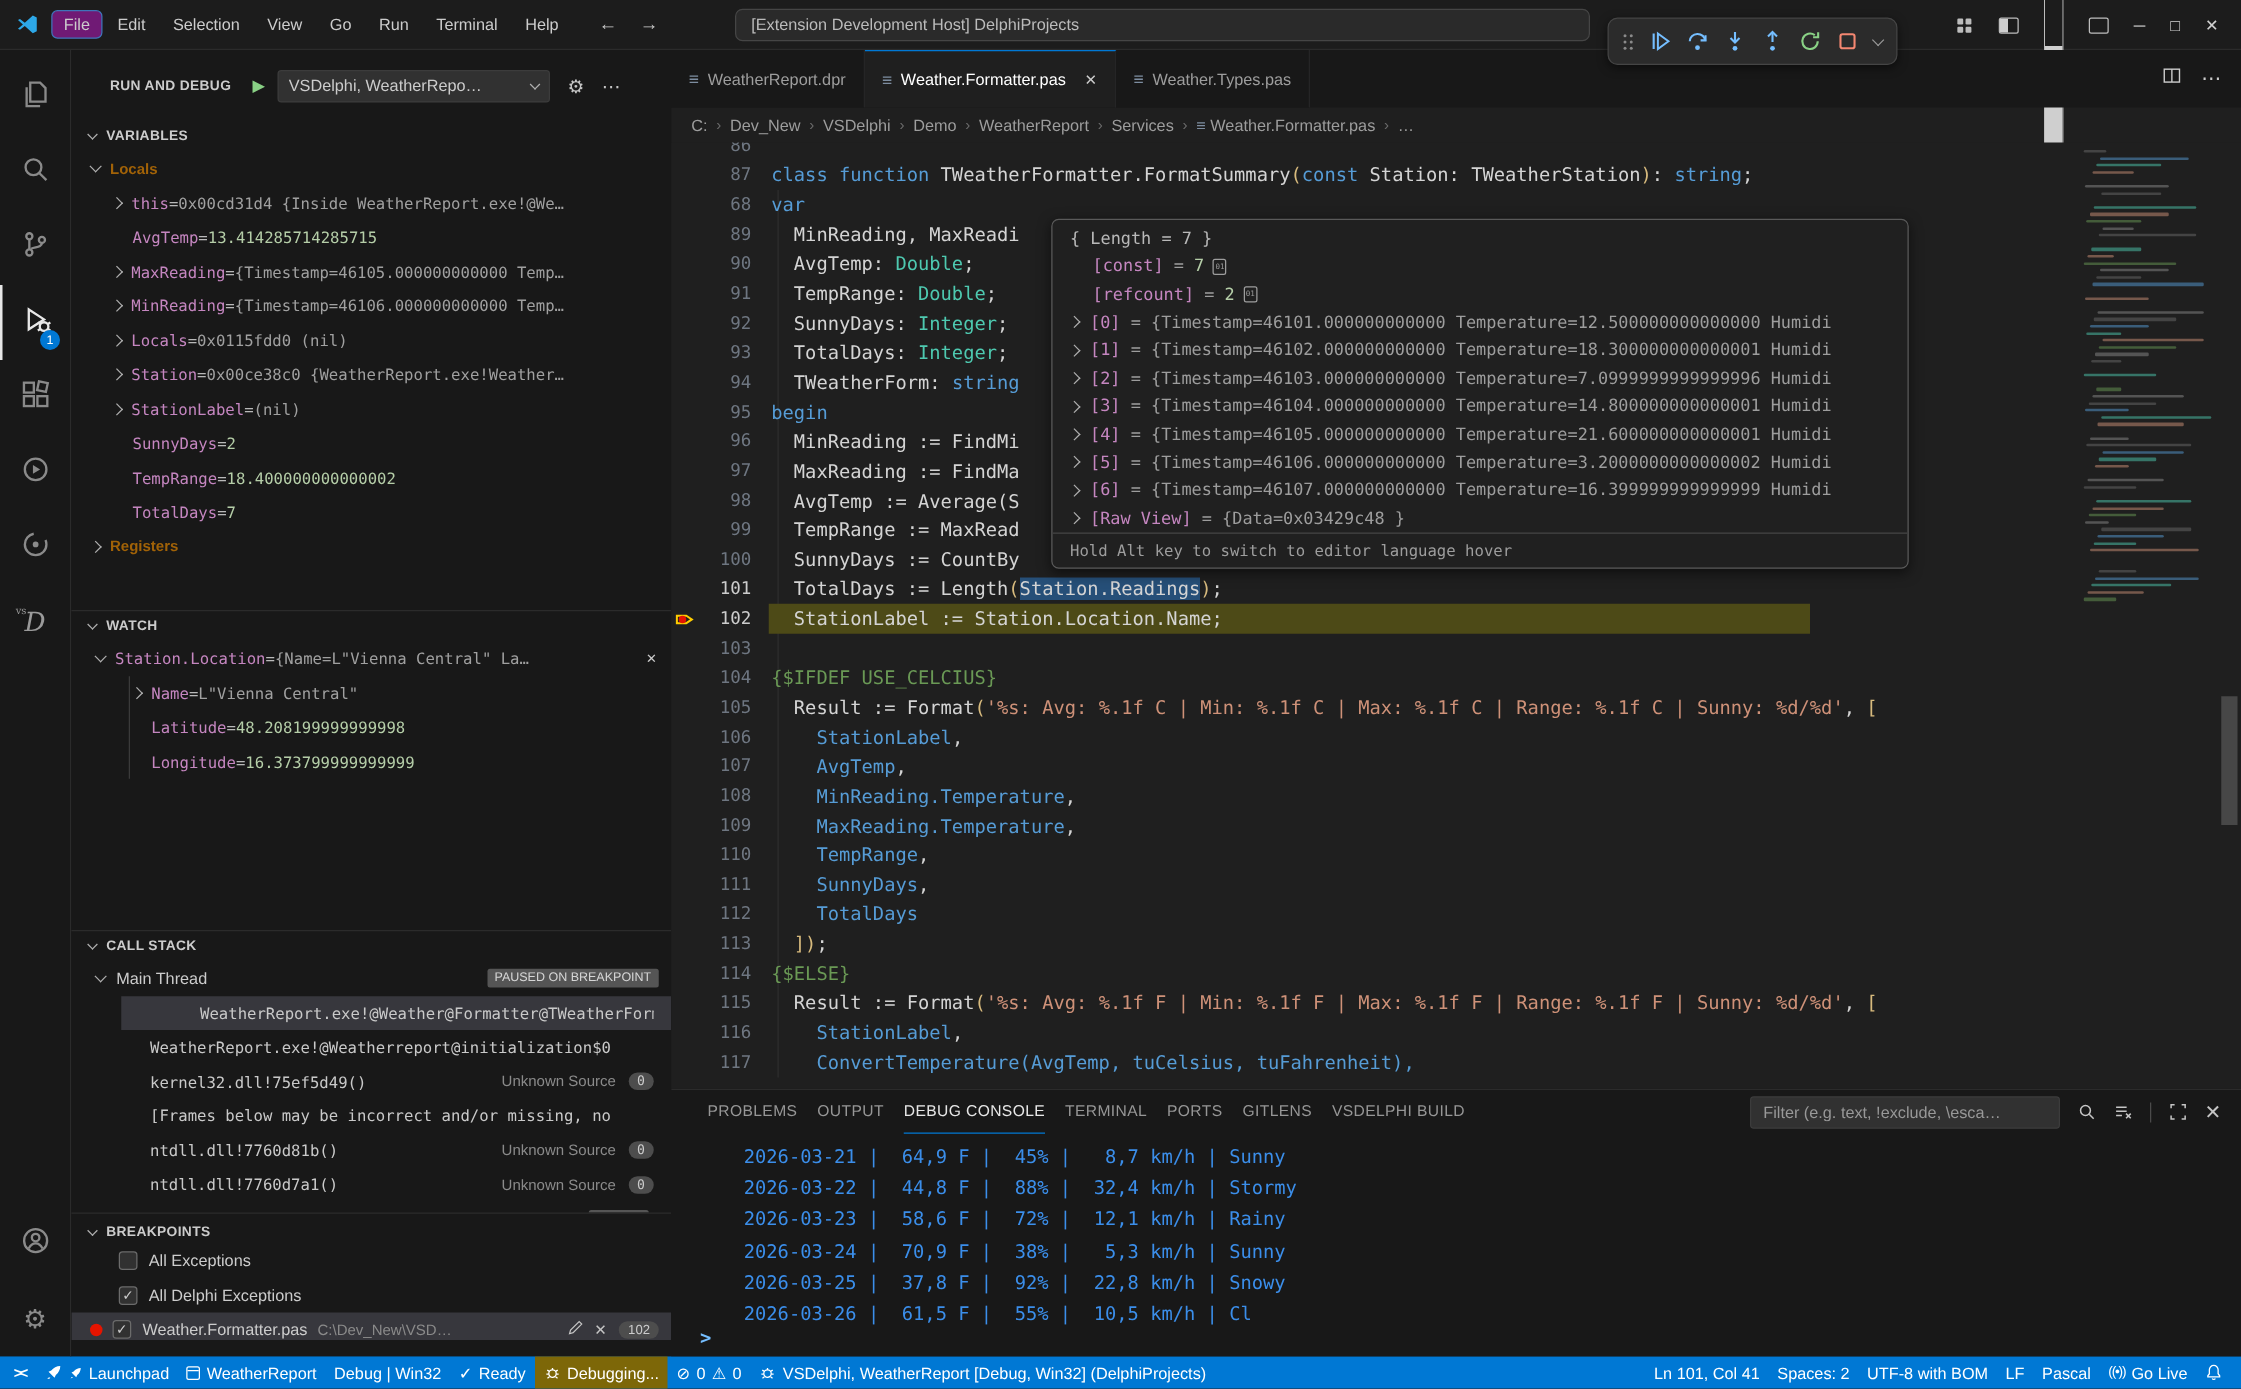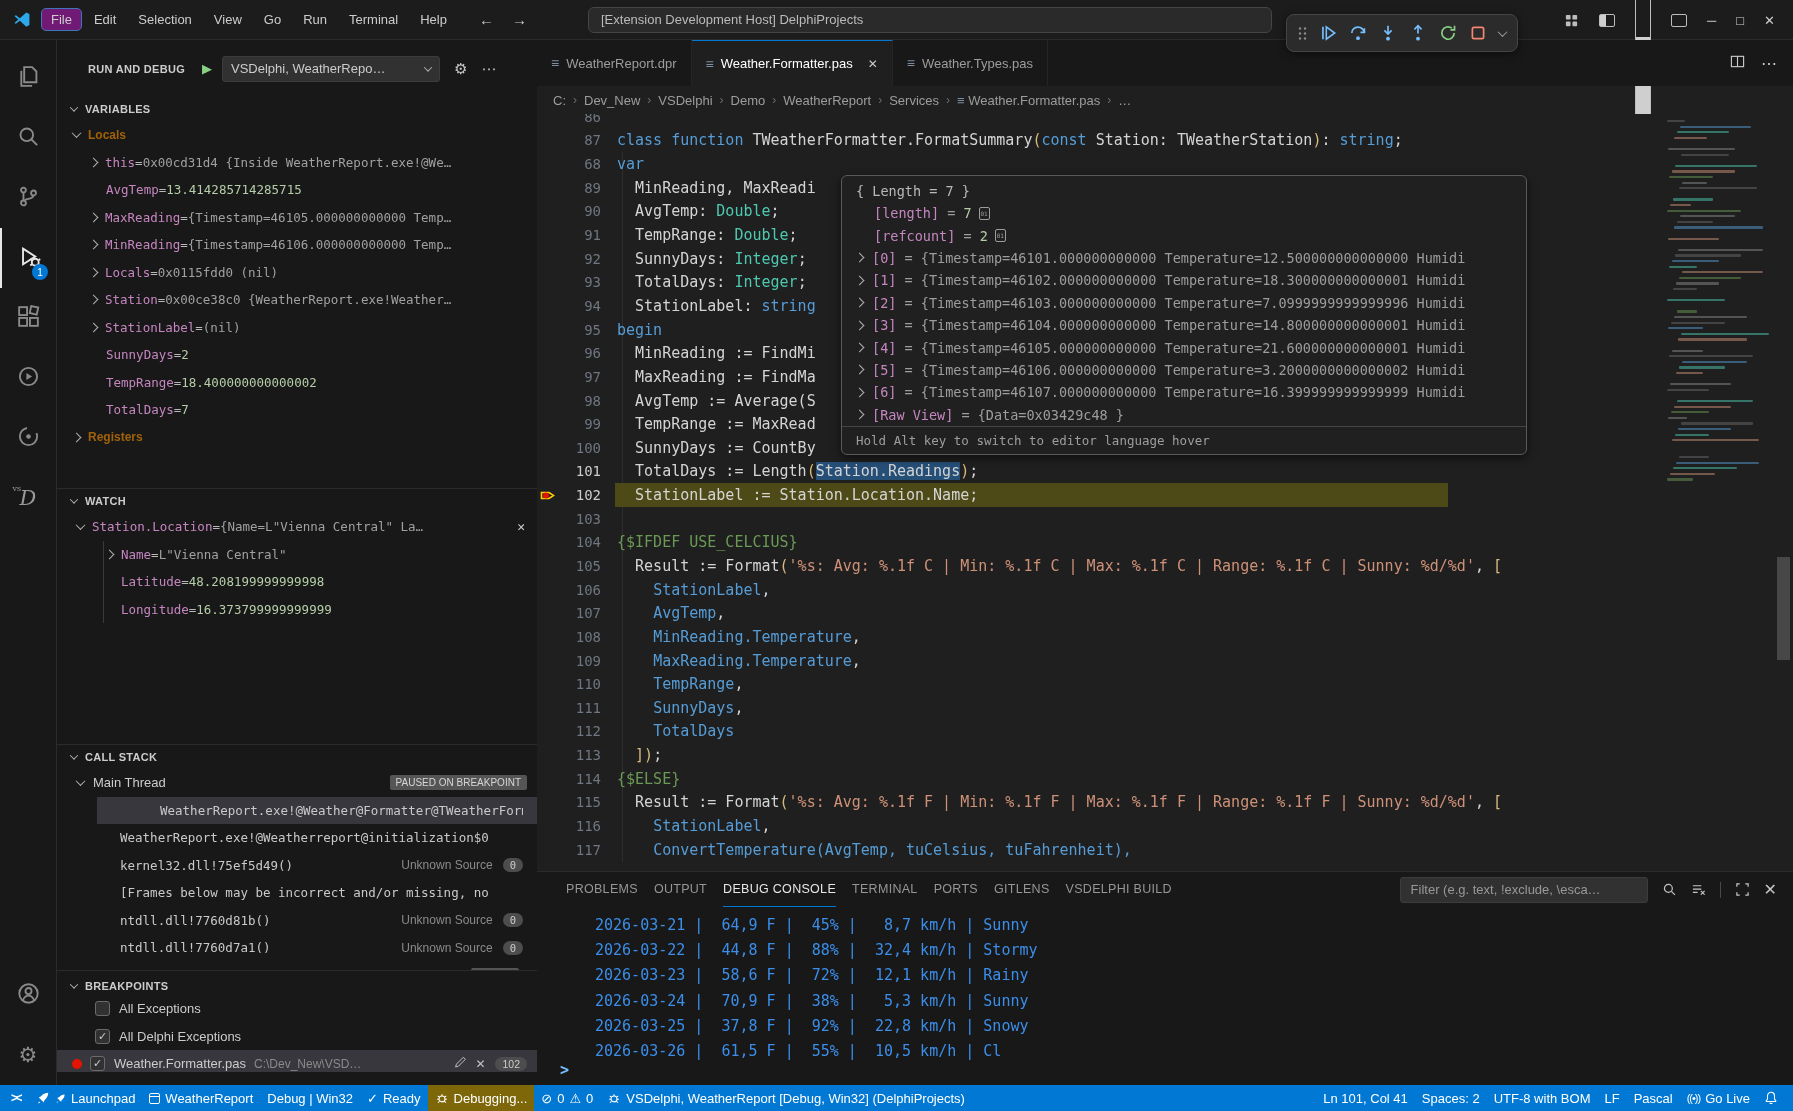--- a/index.html
+++ b/index.html
@@ -606,21 +606,21 @@
               <span class="ct"><span class="tk-id">  SunnyDays: </span><span class="tk-ty">Integer</span><span class="tk-id">;</span></span>
             </div>
             <div class="cl">
               <span class="gut"></span>
               <span class="ln">93</span>
               <span class="ct"><span class="tk-id">  TotalDays: </span><span class="tk-ty">Integer</span><span class="tk-id">;</span></span>
             </div>
             <div class="cl">
               <span class="gut"></span>
               <span class="ln">94</span>
-              <span class="ct"><span class="tk-id">  StationLabel: </span><span class="tk-kw">string</span></span>
+              <span class="ct"><span class="tk-id">  TWeatherForm: </span><span class="tk-kw">string</span></span>
             </div>
             <div class="cl">
               <span class="gut"></span>
               <span class="ln">95</span>
               <span class="ct"><span class="tk-kw">begin</span></span>
             </div>
             <div class="cl">
               <span class="gut"></span>
               <span class="ln">96</span>
               <span class="ct"><span class="tk-id">  MinReading := FindMi</span></span>
@@ -791,21 +791,21 @@
             <i style="top:353.2px;left:10px;width:64px;background:#4ec9b0"></i>
             <i style="top:358.79999999999995px;left:7px;width:45px;background:#ce9178"></i>
             <i style="top:364.4px;left:4px;width:26px;background:#6a9955"></i>
           </div>
         <div class="vscroll"></div>
 
         <div class="hover-popup">
           <div class="hp-header">{ Length = 7 }</div>
           <div id="hover-rows">
               <div class="prow" style="padding-left:32px">
-                <span class="pname">[length]</span>
+                <span class="pname">[const]</span>
                 <span class="pval"> = </span>
                 <span class="pnum">7</span>
                 <span class="doc-icon">01</span>
               </div>
               <div class="prow" style="padding-left:32px">
                 <span class="pname">[refcount]</span>
                 <span class="pval"> = </span>
                 <span class="pnum">2</span>
                 <span class="doc-icon">01</span>
               </div>

